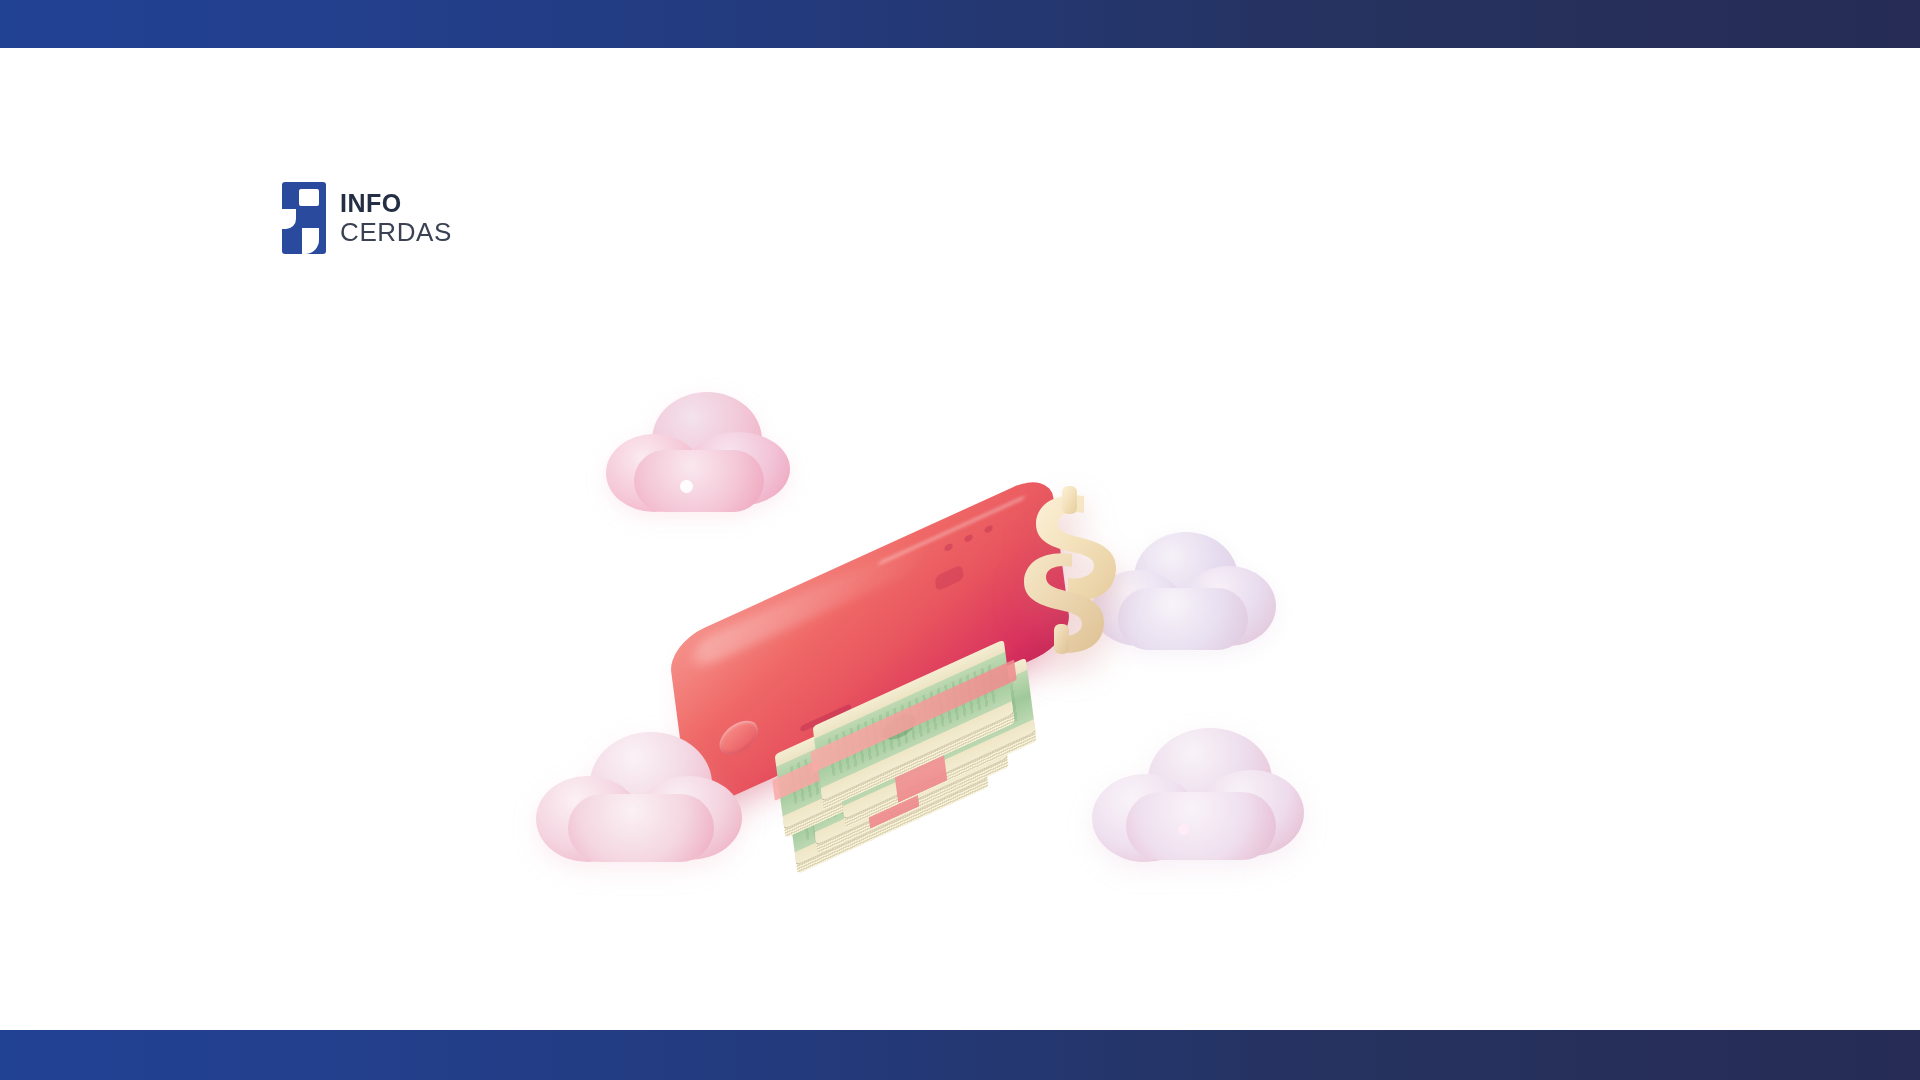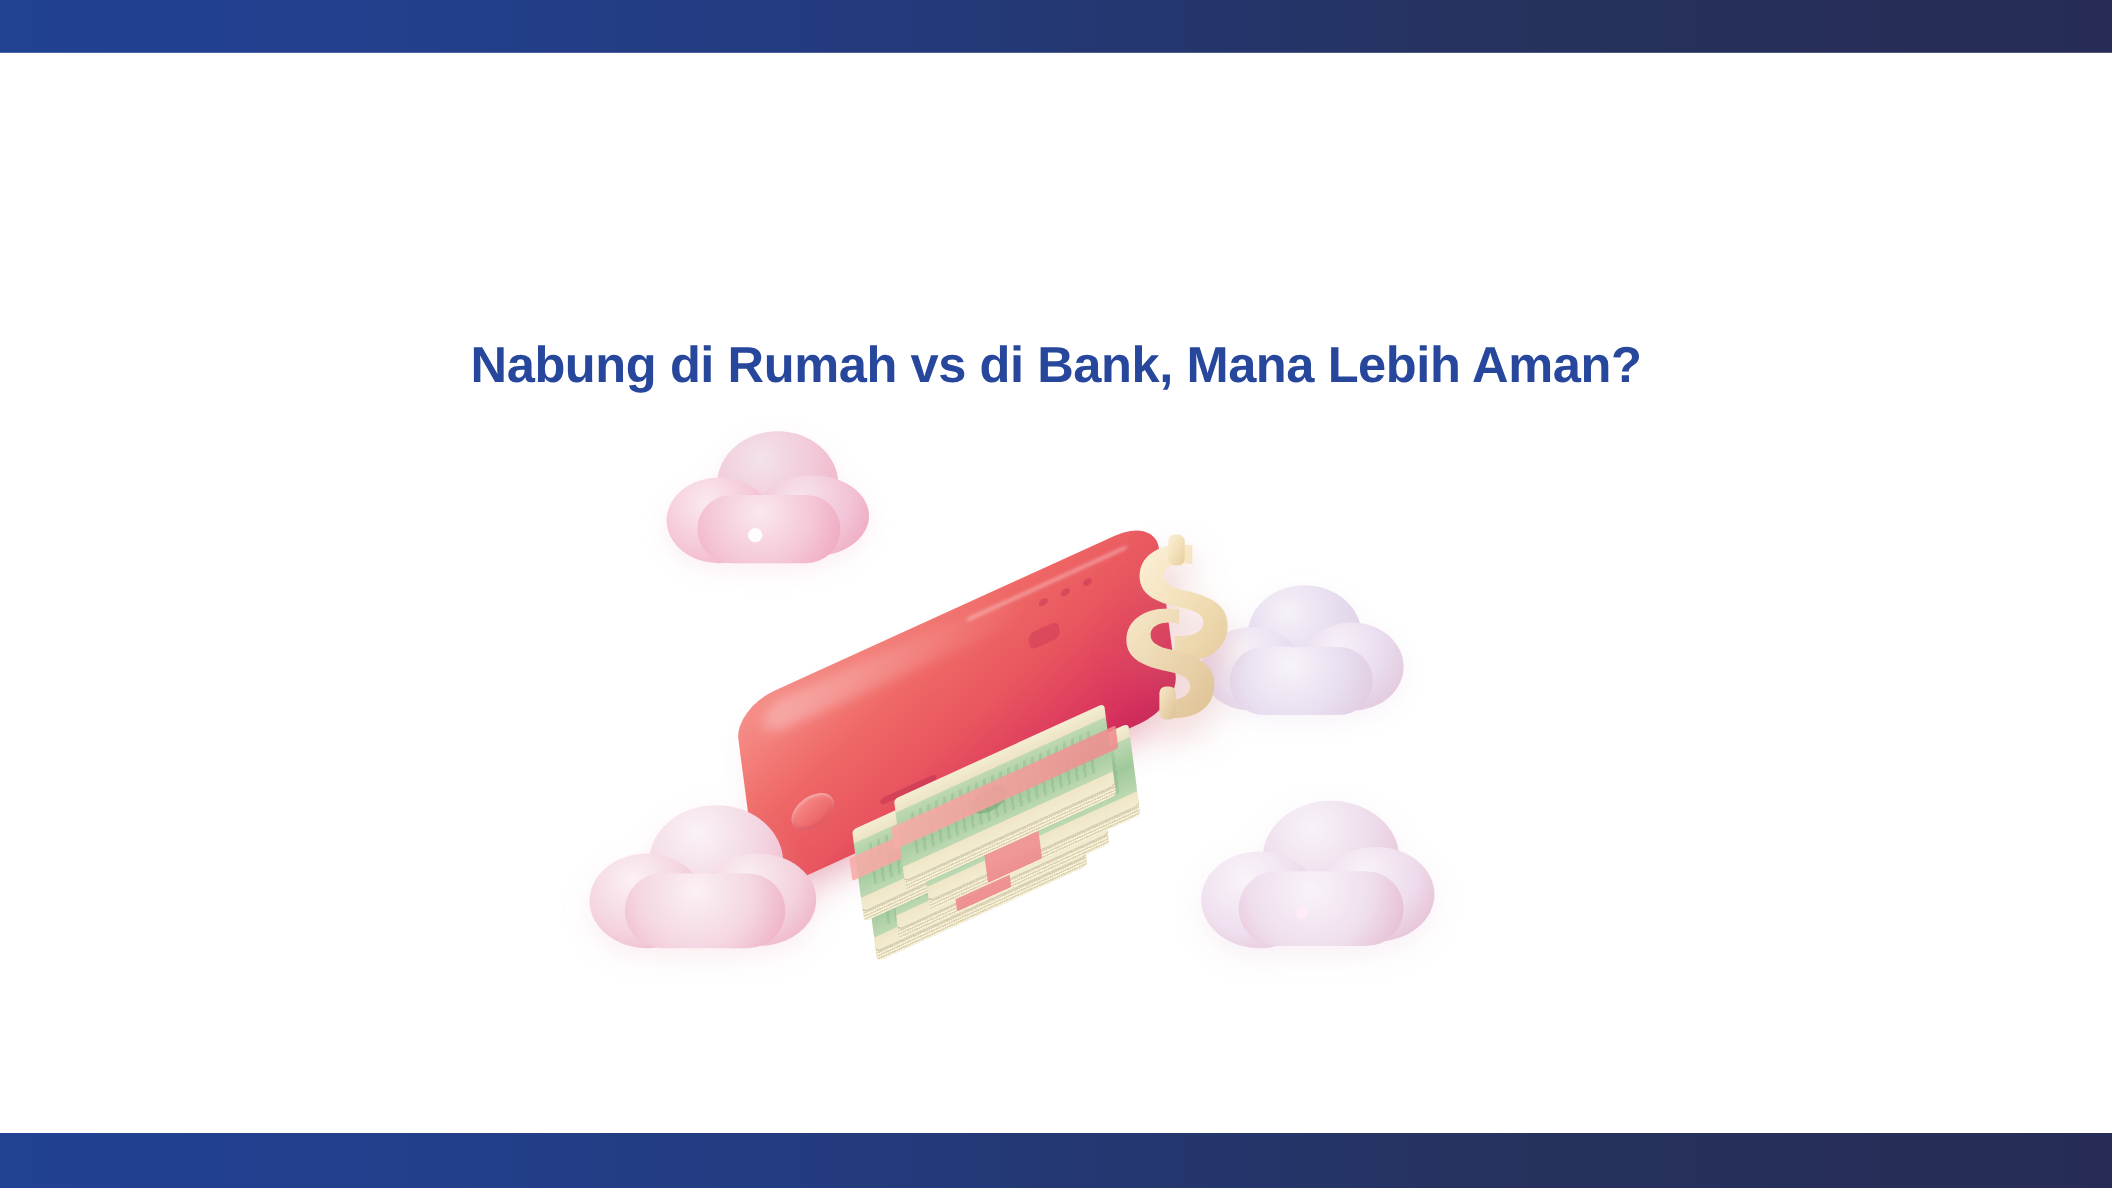--- a/index.html
+++ b/index.html
@@ -283,22 +283,32 @@
     filter:drop-shadow(0 16px 16px rgba(205,110,110,0.30));
   }
 </style>
 </head>
 <body>
 
 <div class="slide">
 
   <div class="bar bar-top"></div>
 
-
-  <div class="headline">Nabung di Rumah vs di Bank, Mana Lebih Aman?</div>
+  <div class="logo">
+    <div class="logo-mark">
+      <span class="i-dot"></span>
+      <span class="i-notch"></span>
+      <span class="i-foot"></span>
+    </div>
+    <div class="logo-words">
+      <span class="logo-info">INFO</span>
+      <span class="logo-cerdas">CERDAS</span>
+    </div>
+  </div>
+
 
   <div class="stage">
 
     <div class="cloud cloud-1">
       <span class="lobe l1"></span>
       <span class="lobe l2"></span>
       <span class="lobe l3"></span>
       <span class="lobe l4"></span>
       <span class="dot"></span>
     </div>

